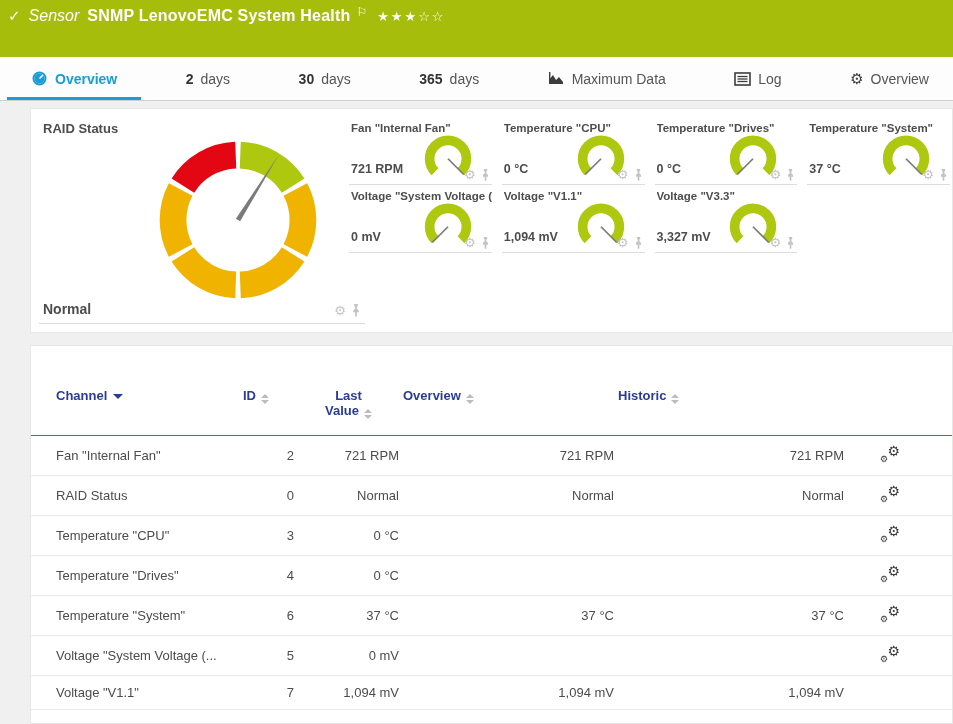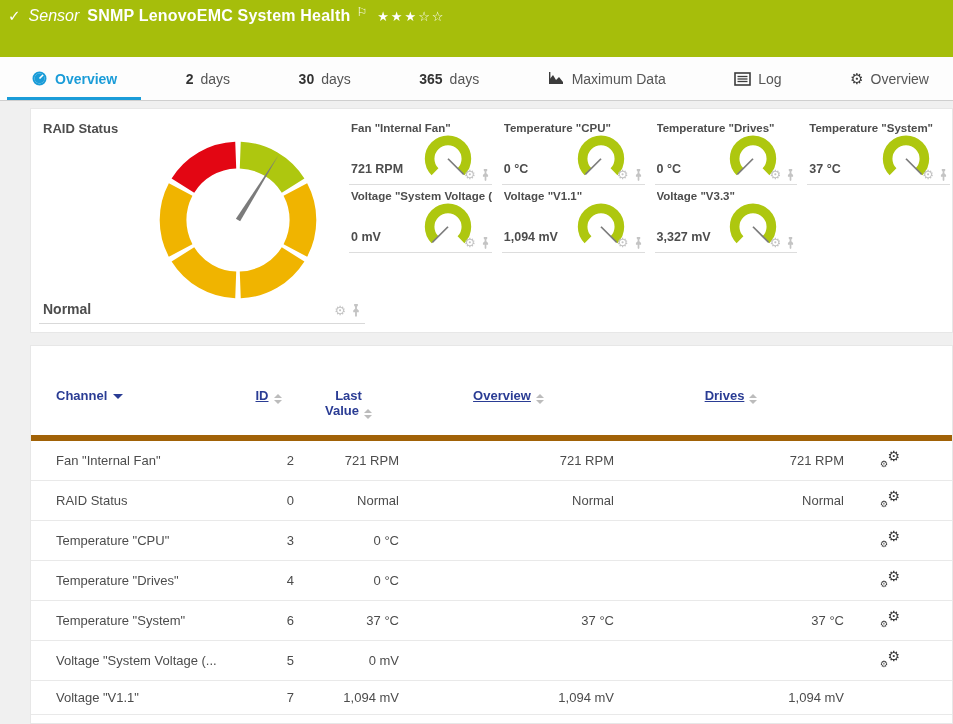--- a/index.html
+++ b/index.html
@@ -56,29 +56,29 @@
   .gcell-gauge { position:absolute; right:16px; top:12px; }
   .gcell .mini-icons { position:absolute; right:2px; bottom:3px; }
 
   
   .table-panel { min-height:379px; padding:28px 0 0 0; }
   table.channels { width:100%; border-collapse:collapse; table-layout:fixed; font-size:13px; color:#4c4c4c; }
   col.c-channel{width:210px;} col.c-id{width:55px;} col.c-last{width:105px;}
   col.c-min{width:215px;} col.c-max{width:230px;} col.c-set{width:88px;} col.c-fill{width:auto;}
   th { color:#2a3c94; font-weight:bold; font-size:13px; padding:14px 2px 16px 2px; vertical-align:top; cursor:pointer; }
   th.h-channel { text-align:left; padding-left:25px; }
-  th.h-id, th.h-min, th.h-max { text-align:center;text-decoration:underline; }
+  th.h-id, th.h-min, th.h-max { text-align:left; }
   th.h-last { }
   td { padding:9px 2px; border-bottom:1px solid #e9e9e9; }
   tr.row-dotted td { border-bottom:1px dotted #b5b5b5; }
   td.t-channel { text-align:left; padding-left:25px; }
   td.t-id { text-align:right; }
   td.t-last, td.t-min, td.t-max { text-align:right; }
   td.t-set { text-align:center; }
-  thead tr { border-bottom:6px solid #a16207;margin-left:24px; }
+  thead tr { border-bottom:1px solid #a16207;margin-left:24px; }
 
   .sort-icon { display:inline-flex; flex-direction:column; gap:2px; margin-left:5px; vertical-align:2px; }
   .sort-icon i { display:block; width:0; height:0; border-left:4px solid transparent; border-right:4px solid transparent; }
   .sort-icon i.up { border-bottom:4px solid #bcbcbc; }
   .sort-icon i.down { border-top:4px solid #bcbcbc; }
   .sort-active-down { display:inline-block; width:0; height:0; border-left:5px solid transparent;
     border-right:5px solid transparent; border-top:5px solid #2a3c94; margin-left:6px; vertical-align:1px; }
 
   .gears-icon { position:relative; display:inline-block; width:20px; height:18px; color:#3a3a3a; cursor:pointer; }
   .gears-icon .g1 { position:absolute; right:0; top:-2px; font-size:14px; font-family:"DejaVu Sans",sans-serif; }
@@ -306,21 +306,21 @@
                 <i class="down"></i>
               </span>
           </th>
           <th class="h-min">
             <span>Overview</span><span class="sort-icon">
                 <i class="up"></i>
                 <i class="down"></i>
               </span>
           </th>
           <th class="h-max">
-            <span>Drives</span><span class="sort-icon">
+            <span>Historic</span><span class="sort-icon">
                 <i class="up"></i>
                 <i class="down"></i>
               </span>
           </th>
           <th></th>
           <th></th>
         </tr>
       </thead>
       <tbody>
         <tr>

